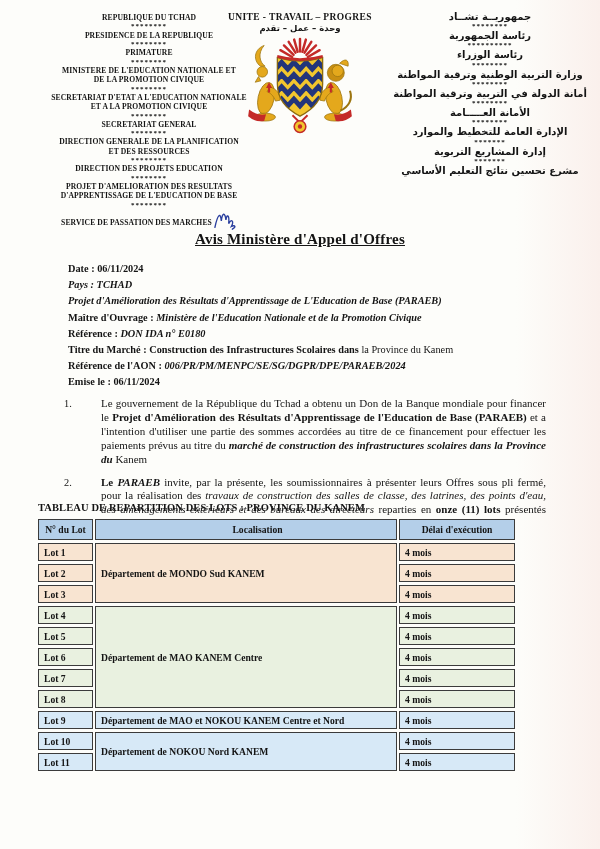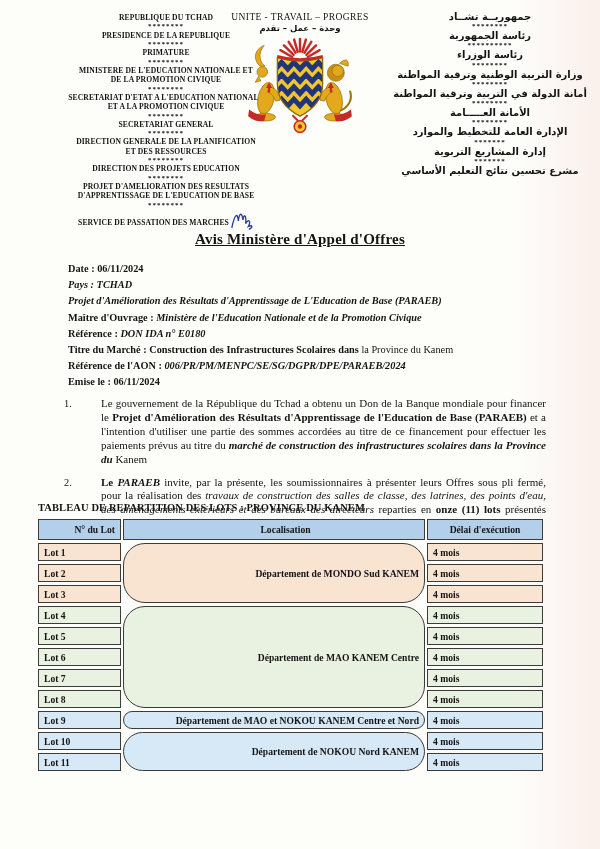--- a/index.html
+++ b/index.html
@@ -3,53 +3,53 @@
 <meta charset="utf-8">
 <style>
   * { margin:0; padding:0; box-sizing:border-box; }
   html,body { background:#e8e8e8; }
   .page {
     position:relative; width:600px; height:849px; margin:0 auto;
     background:linear-gradient(90deg,#fdfdfa 0%,#fdfdfa 86%,#faf0ec 100%);
     font-family:"Liberation Serif", serif; color:#141414; overflow:hidden;
   }
   
-  .col-left { position:absolute; left:51px; top:13px; width:230px; text-align:center; }
+  .col-left { position:absolute; left:34px; top:13px; width:230px; text-align:center; }
   .col-left .hl { font-size:7.6px; font-weight:bold; line-height:1.25; letter-spacing:.1px; }
   .stars { font-size:7px; font-weight:bold; letter-spacing:1px; line-height:1.15; }
   .col-right { position:absolute; right:10px; top:11px; width:200px; text-align:center; direction:rtl; }
   .col-right .hl { font-size:10px; font-weight:bold; line-height:1.12; font-family:"DejaVu Sans", sans-serif; }
   .col-right .stars { direction:ltr; }
   .col-center { position:absolute; left:50%; transform:translateX(-50%); top:12px; width:210px; text-align:center; }
-  .motto-fr { font-size:9.5px; font-weight:normal; letter-spacing:.4px; }
+  .motto-fr { font-size:9.5px; font-weight:bold; letter-spacing:.4px; }
   .motto-ar { font-size:8.5px; font-weight:bold; font-family:"DejaVu Sans", sans-serif; margin-top:1px; }
   .arms { margin-top:2px; }
   .sig-svg { display:inline-block; vertical-align:-6px; margin-left:1px; }
   
   .doc-title { position:absolute; top:231px; left:0; width:100%; text-align:center;
     font-size:15px; font-weight:bold; text-decoration:underline; letter-spacing:.2px; }
   .meta { position:absolute; top:261px; left:68px; right:44px; }
   .meta-line { font-size:10.3px; line-height:16.2px; white-space:nowrap; }
   .b { font-weight:bold;text-align:right; } .i { font-style:italic; }
   
   .paras { position:absolute; top:397px; left:64px; right:54px; }
   .para { display:flex; margin-bottom:9px; }
   .para .num { width:37px; flex:none; font-size:10.3px; line-height:13.9px; }
   .para .ptext { flex:1; font-size:11px; line-height:13.9px; text-align:justify; }
   
   .table-title { position:absolute; top:502px; left:38px; font-size:10.5px; font-weight:bold; letter-spacing:.1px; }
   table.lots { position:absolute; top:516px; left:36px; border-collapse:separate; border-spacing:2px 3px; }
   table.lots th, table.lots td { border:1px solid #3b3b3b; font-size:9.6px; font-weight:bold; padding:1px 5px; vertical-align:middle; }
   table.lots th { height:21px; }
   table.lots td { height:18px; }
-  th.h-lot { width:83px; text-align:right; }
+  th.h-lot { width:55px; text-align:center; }
   th.h-loc { width:302px; text-align:center; }
   th.h-del { width:116px; text-align:center; }
   td.c-lot { text-align:left; }
-  td.c-loc { text-align:right; padding-left:7px; font-size:10px;border-radius:22px; }
+  td.c-loc { text-align:left; padding-left:7px; font-size:10px; }
   td.c-del { text-align:left; padding-left:10px; }
 </style>
 </head>
 <body>
 
 <div class="page">
 
   <div class="col-left">
       <div class="header-item">
         <div class="hl">REPUBLIQUE DU TCHAD</div>

